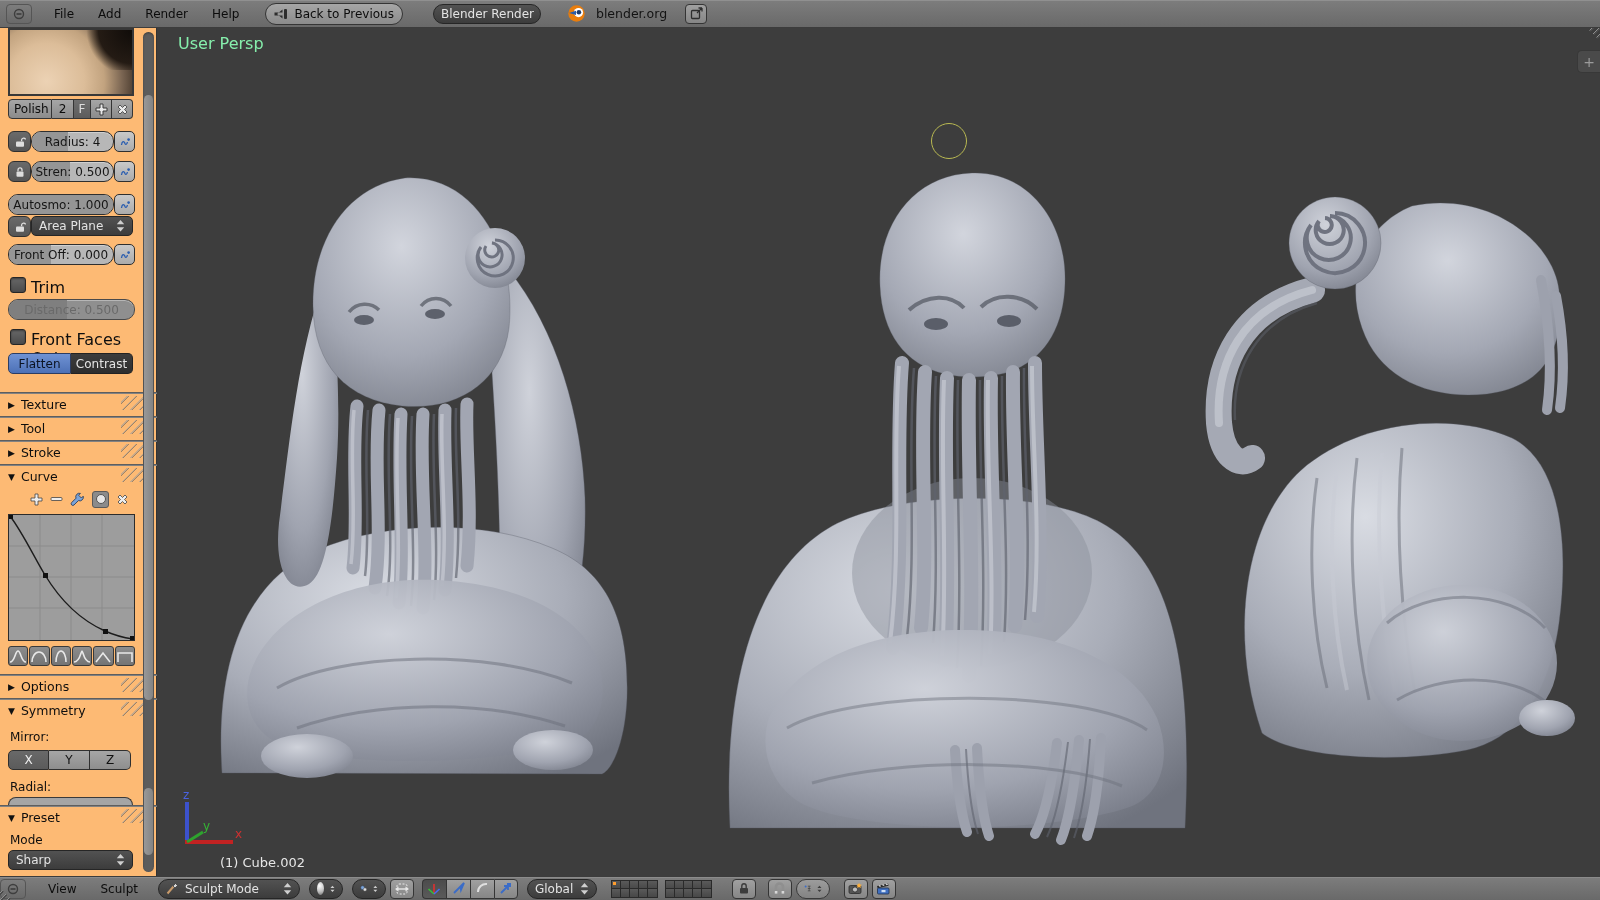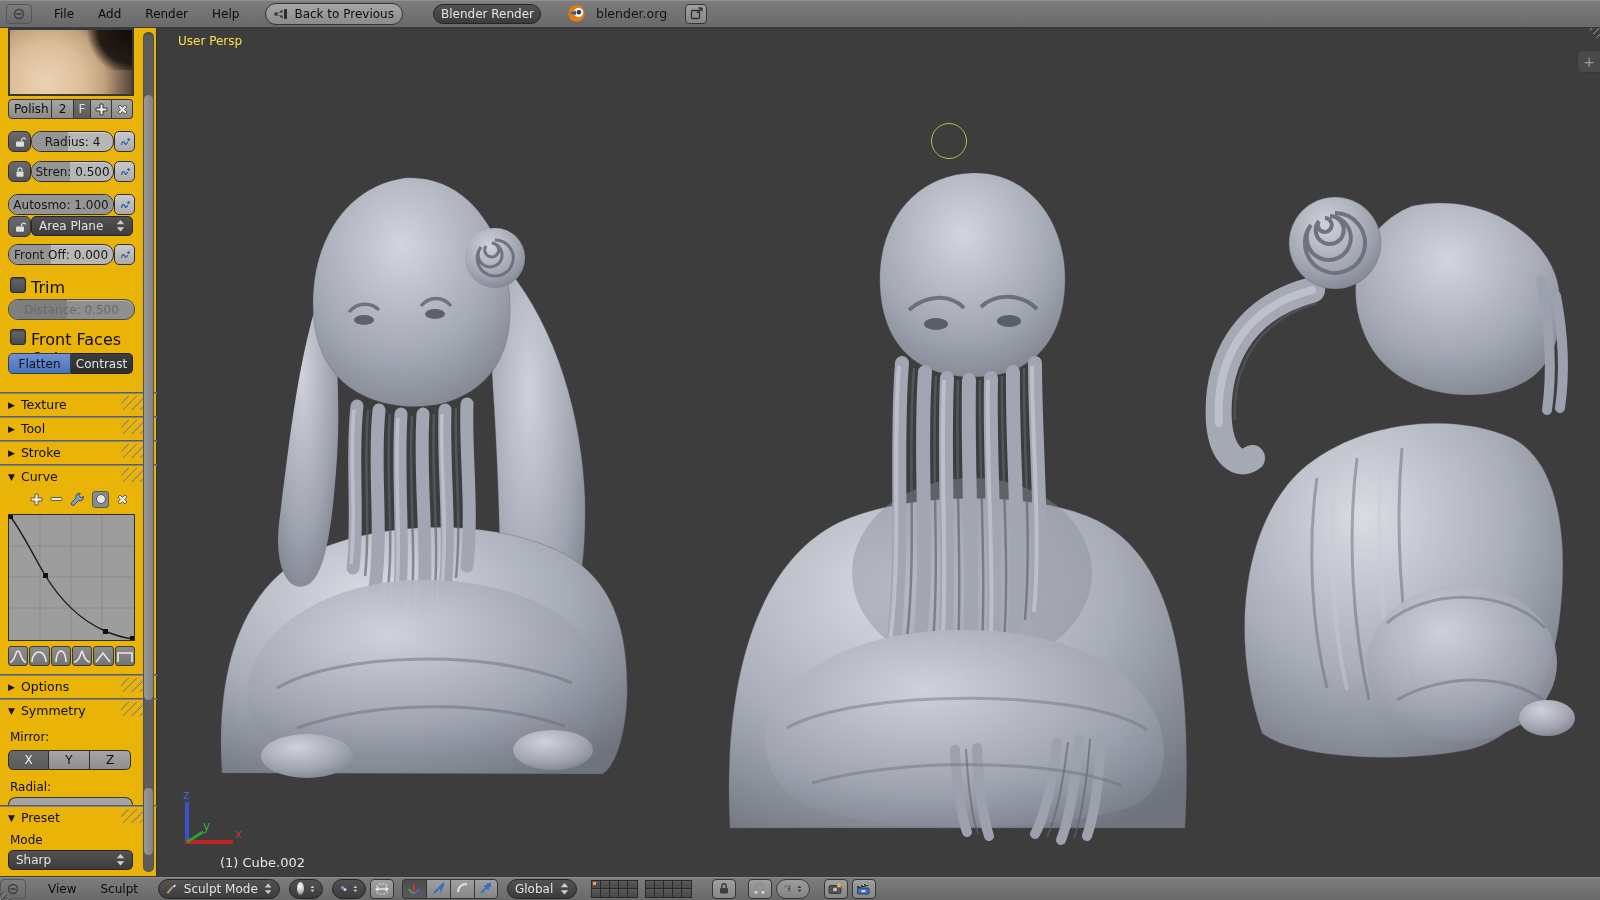--- a/index.html
+++ b/index.html
@@ -25,21 +25,21 @@
   .icon-btn{display:inline-flex;align-items:center;justify-content:center;
             background:linear-gradient(180deg,#a0a0a0,#868686);border:1px solid #353535;border-radius:4px;
             width:24px;height:20px;box-sizing:border-box;}
   .icon-btn.pressed{background:linear-gradient(180deg,#4c4c4c,#5a5a5a);}
   .grp{display:inline-flex;}
   .grp>*{border-radius:0;border-right-width:0;}
   .grp>*:first-child{border-radius:4px 0 0 4px;}
   .grp>*:last-child{border-radius:0 4px 4px 0;border-right-width:1px;}
 
   
-  #tool-shelf{left:0;top:28px;width:157px;height:848px;background:#eab308;border-right:1px solid #323232;box-sizing:border-box;}
+  #tool-shelf{left:0;top:28px;width:157px;height:848px;background:#fdba74;border-right:1px solid #323232;box-sizing:border-box;}
   .slider{position:absolute;height:19px;border:1px solid #2f2f2f;border-radius:10px;overflow:hidden;
           background:#b7b7b7;box-shadow:inset 0 1px 0 rgba(255,255,255,.35);}
   .slider .fill{position:absolute;left:0;top:0;bottom:0;background:#959595;}
   .slider .txt{position:absolute;inset:0;display:flex;align-items:center;justify-content:center;color:#161616;font-size:12px;}
   .slider.disabled{background:#8f8f8f;border-color:#4a4a4a;}
   .slider.disabled .fill{background:#7f7f7f;}
   .slider.disabled .txt{color:#6a6a6a;}
   .lockbtn{position:absolute;width:21px;height:19px;border:1px solid #2f2f2f;border-radius:6px;
            background:linear-gradient(180deg,#6a6a6a,#555);display:flex;align-items:center;justify-content:center;}
   .animbtn{position:absolute;width:19px;height:19px;border:1px solid #2f2f2f;border-radius:5px;
@@ -50,21 +50,21 @@
   .panel-hdr{position:absolute;left:0;width:157px;height:24px;border-top:1px solid #5e5e5e;
              box-shadow:inset 0 1px 0 #828282;display:flex;align-items:center;color:#0e0e0e;font-size:12.5px;padding-left:8px;box-sizing:border-box;}
   .panel-hdr .tri{margin-right:6px;font-size:9px;color:#111;}
   .grip{position:absolute;right:14px;width:22px;height:14px;opacity:.55;
         background:repeating-linear-gradient(135deg,transparent 0 4px,#9c9c9c 4px 5px,#565656 5px 6px);}
   .shelf-label{position:absolute;color:#0e0e0e;font-size:12px;}
   .corner-grip{background:repeating-linear-gradient(135deg,transparent 0 3px,#8f8f8f 3px 4px,#4b4b4b 4px 5px);}
 
   
   #viewport{left:157px;top:28px;width:1443px;height:848px;background:#3d3d3d;overflow:hidden;}
-  .vp-label{position:absolute;color:#fde047;font-size:12px;}
+  .vp-label{position:absolute;color:#86efac;font-size:16px;}
   #brush-cursor{position:absolute;width:34px;height:34px;border:1.6px solid #b9b952;border-radius:50%;}
   #plus-tab{position:absolute;right:0;top:22px;width:22px;height:21px;background:#4a4a4a;border:1px solid #383838;
             border-right:none;border-radius:5px 0 0 5px;color:#9b9b9b;display:flex;align-items:center;justify-content:center;font-size:14px;}
 
   
   .sb-track{position:absolute;right:2px;top:4px;width:11px;height:840px;background:#5c5c5c;border-radius:6px;box-shadow:inset 0 1px 2px rgba(0,0,0,.35);}
   .sb-thumb{position:absolute;left:1px;width:9px;background:linear-gradient(90deg,#989898,#848484);border-radius:5px;}
   .white-curve{stroke:#e8e8e8;fill:none;stroke-width:1.6;}
   .preset-btn{width:20px;height:18px;border:1px solid #3a3a3a;background:linear-gradient(180deg,#8d8d8d,#747474);
               display:flex;align-items:center;justify-content:center;border-radius:3px;}
@@ -530,21 +530,21 @@
   <footer id="v3d-bar" class="r hbar">
     <span class="icon-btn" style="width:26px;background:linear-gradient(180deg,#7d7d7d,#696969);border-color:#555;">
       <svg width="14" height="14" viewBox="0 0 14 14">
         <circle cx="7" cy="7" r="4.5" fill="none" stroke="#3e3e3e" stroke-width="1.4"></circle>
         <rect x="4.5" y="6.2" width="5" height="1.6" fill="#3e3e3e"></rect>
       </svg>
     </span>
     <span class="menu-item" style="margin-left:8px">View</span>
     <span class="menu-item">Sculpt</span>
 
-    <span class="dd" style="margin-left:6px;width:122px;">
+    <span class="dd" style="margin-left:6px;width:142px;">
       <svg width="13" height="13" viewBox="0 0 13 13">
         <path d="M1.5 11.5 L7.5 4.5" stroke="#c89a6a" stroke-width="2"></path>
         <path d="M7 4 L9.5 1.5 L11.5 3.5 L9 6 Z" fill="#d8d8d8" stroke="#333" stroke-width="0.7"></path>
       </svg>
       <span class="lbl">Sculpt Mode</span>
       <svg width="9" height="12" viewBox="0 0 9 12">
         <path d="M4.5 0 L8.2 4.3 H0.8 Z" fill="#cfcfcf"></path>
           <path d="M0.8 7.3 H8.2 L4.5 11.6 Z" fill="#cfcfcf"></path>
       </svg>
     </span>

